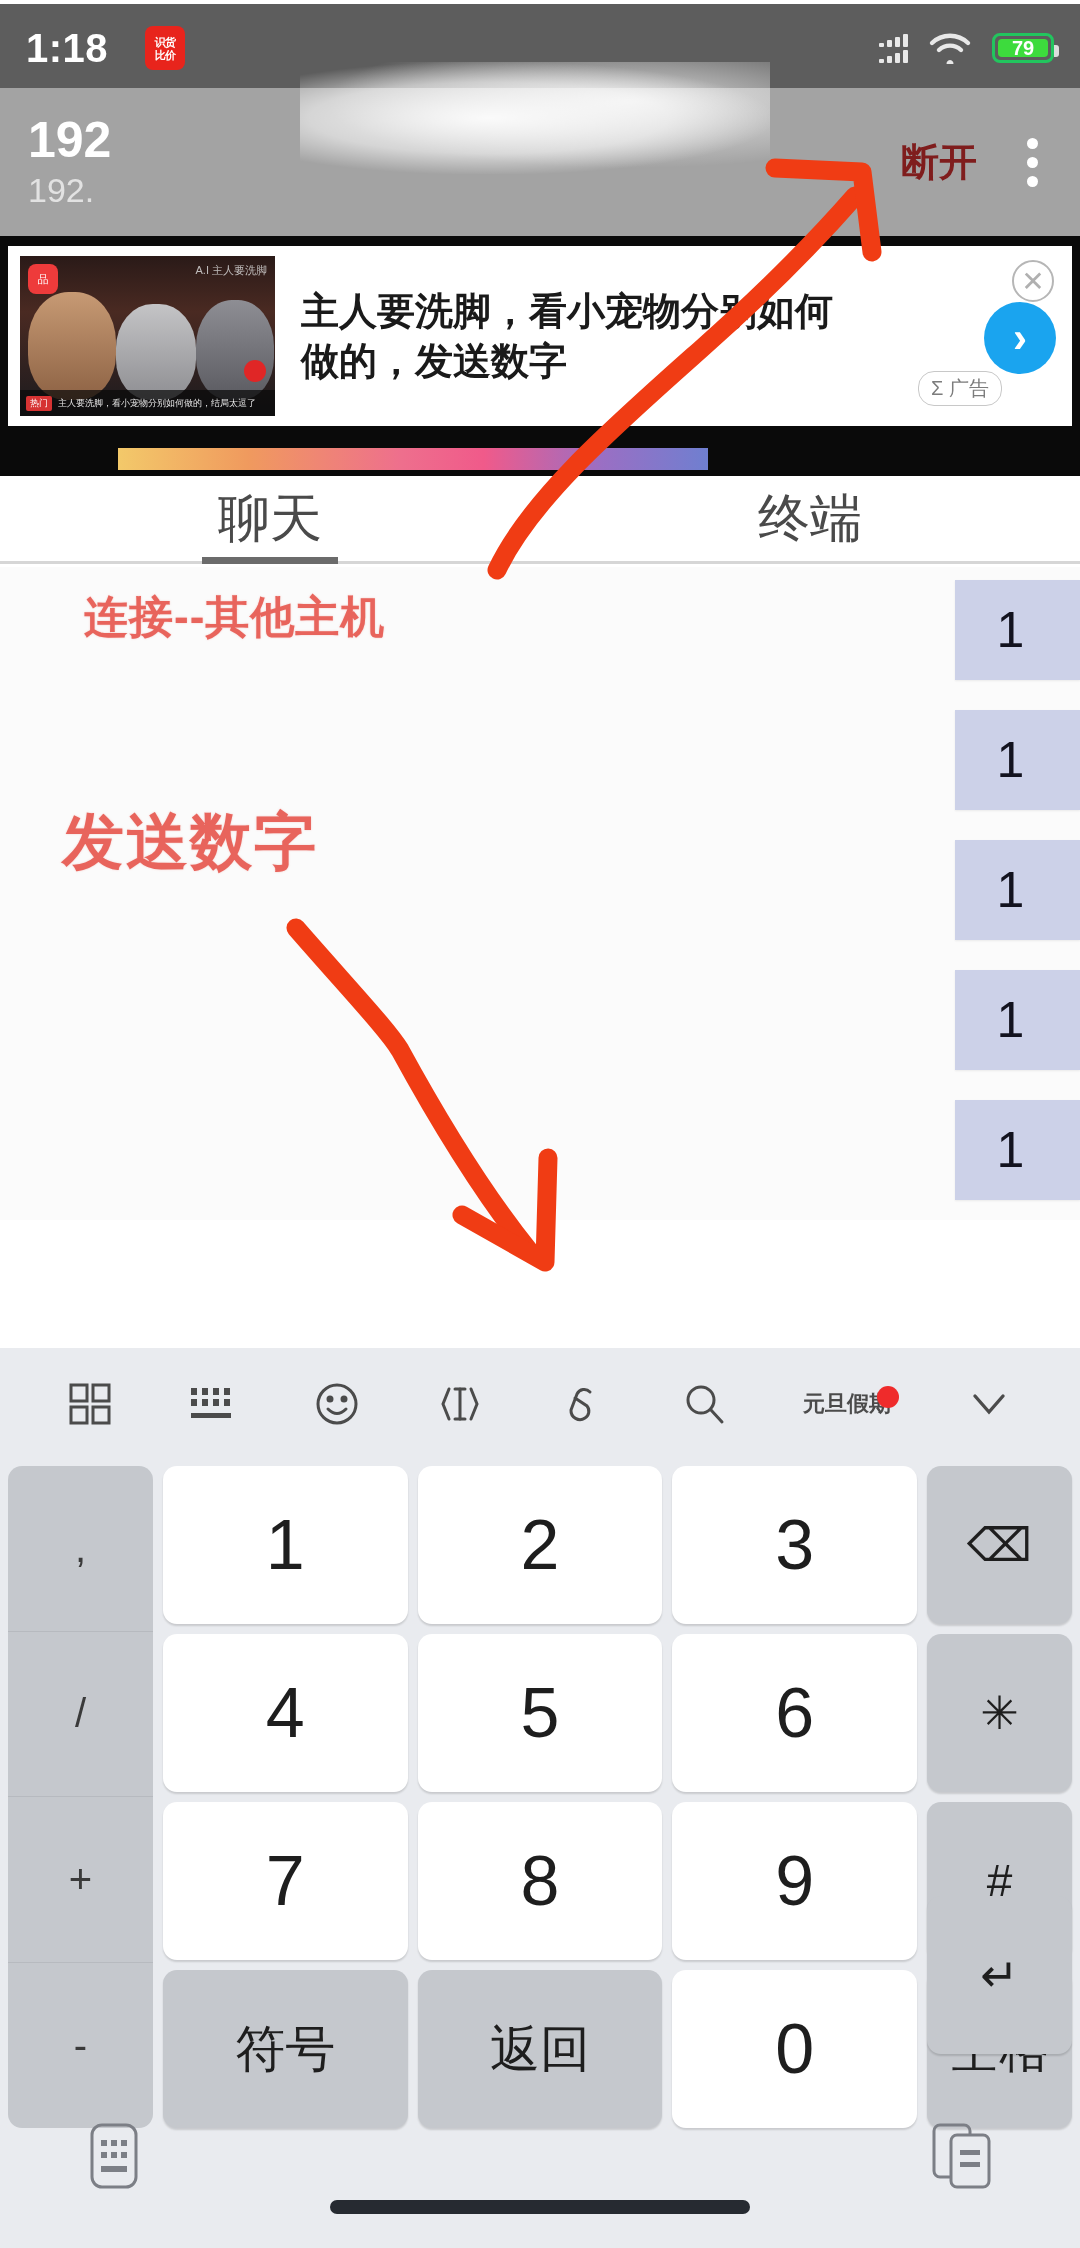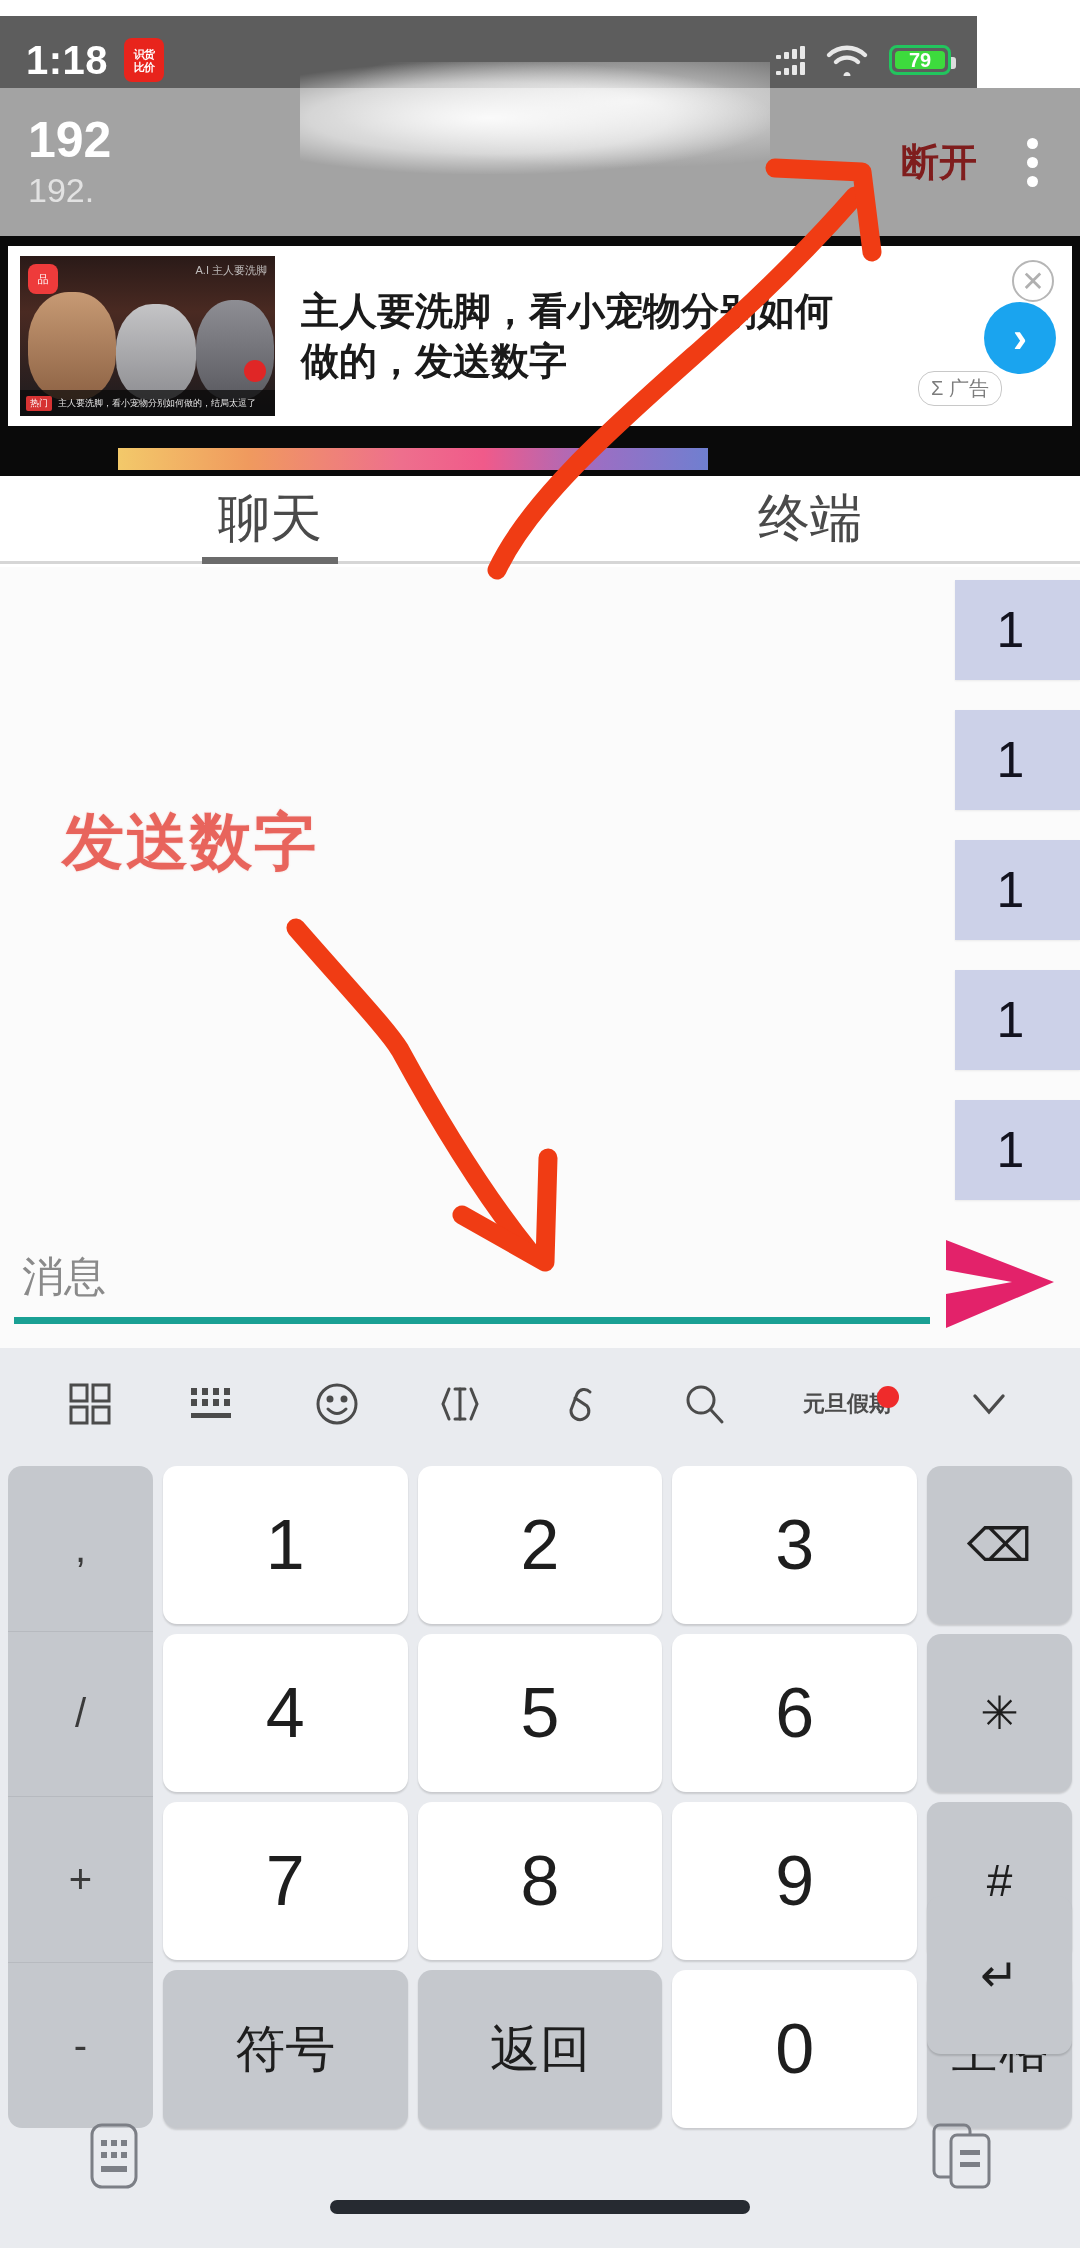--- a/index.html
+++ b/index.html
@@ -7,23 +7,23 @@
   body {
     font-family:"Liberation Sans","DejaVu Sans",sans-serif;
     background:#ffffff;
     overflow:hidden;
     position:relative;
   }
   #root { position:absolute; inset:0; width:1080px; height:2248px; }
 
   
   .statusbar {
-    position:absolute; left:0; top:16px; width:977px; height:88px;
+    position:absolute; left:0; top:4px; width:1080px; height:88px;
     background:#5d5d5d; color:#ffffff;
-    display:flex; align-items:center; padding:0 26px;
+    display:flex; align-items:center; padding:0 26px;gap:21px;
   }
   .sb-time { font-size:40px; font-weight:bold; letter-spacing:0.5px; }
   .sb-appbadge {
     margin-left:16px; width:40px; height:44px; border-radius:8px;
     background:#e8241c; color:#fff; font-size:13px; line-height:1.0;
     display:flex; flex-direction:column; align-items:center; justify-content:center;
     font-weight:bold; letter-spacing:-1px; padding-top:2px;
   }
   .sb-appbadge span { display:block; transform:scale(.85); }
   .sb-spacer { flex:1; }
@@ -301,51 +301,41 @@
     <div class="tab active">
       <span>聊天</span>
     </div>
     <div class="tab">
       <span>终端</span>
     </div>
   </div>
 
   <div class="chat"></div>
 
+  <div class="ann ann-1">连接--其他主机</div>
   <div class="ann ann-2">发送数字</div>
 
   <div class="bubbles">
     <div class="bubble">
         <span>1</span>
       </div>
     <div class="bubble">
         <span>1</span>
       </div>
     <div class="bubble">
         <span>1</span>
       </div>
     <div class="bubble">
         <span>1</span>
       </div>
     <div class="bubble">
         <span>1</span>
       </div>
   </div>
 
-  <div class="inputrow">
-    <div class="inputwrap">
-      <div class="input-ph">消息</div>
-      <div class="input-underline"></div>
-    </div>
-    <div class="send-arrow">
-      <svg width="118" height="96" viewBox="0 0 118 96">
-        <path d="M4 4 L112 46 L4 92 L4 58 L70 46 L4 34 Z" fill="#e3226a"></path>
-      </svg>
-    </div>
-  </div>
 
   <div class="kb">
 
     <div class="kb-toolbar">
       <div class="kb-tool">
         <svg width="48" height="48" viewBox="0 0 48 48" fill="none" stroke="#4b4b4b" stroke-width="3">
           <rect x="5" y="5" width="16" height="16"></rect>
             <rect x="27" y="5" width="16" height="16"></rect>
           <rect x="5" y="27" width="16" height="16"></rect>
             <rect x="27" y="27" width="16" height="16"></rect>

